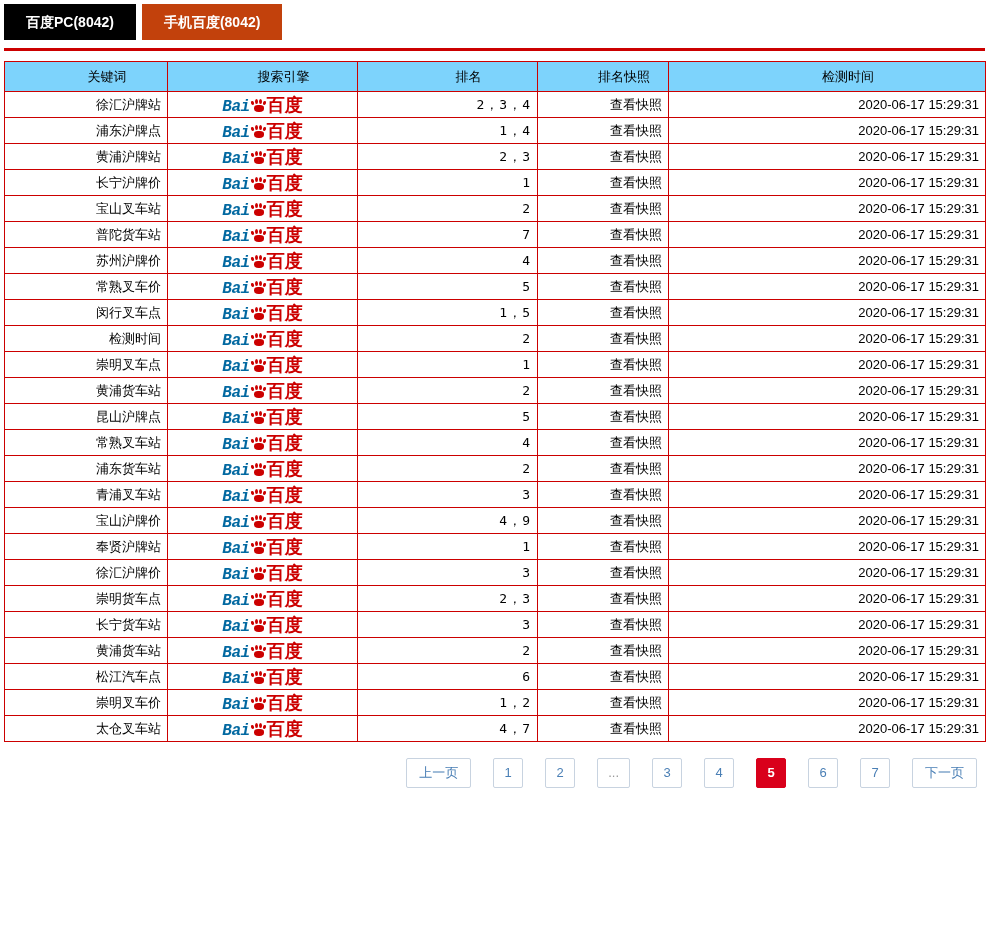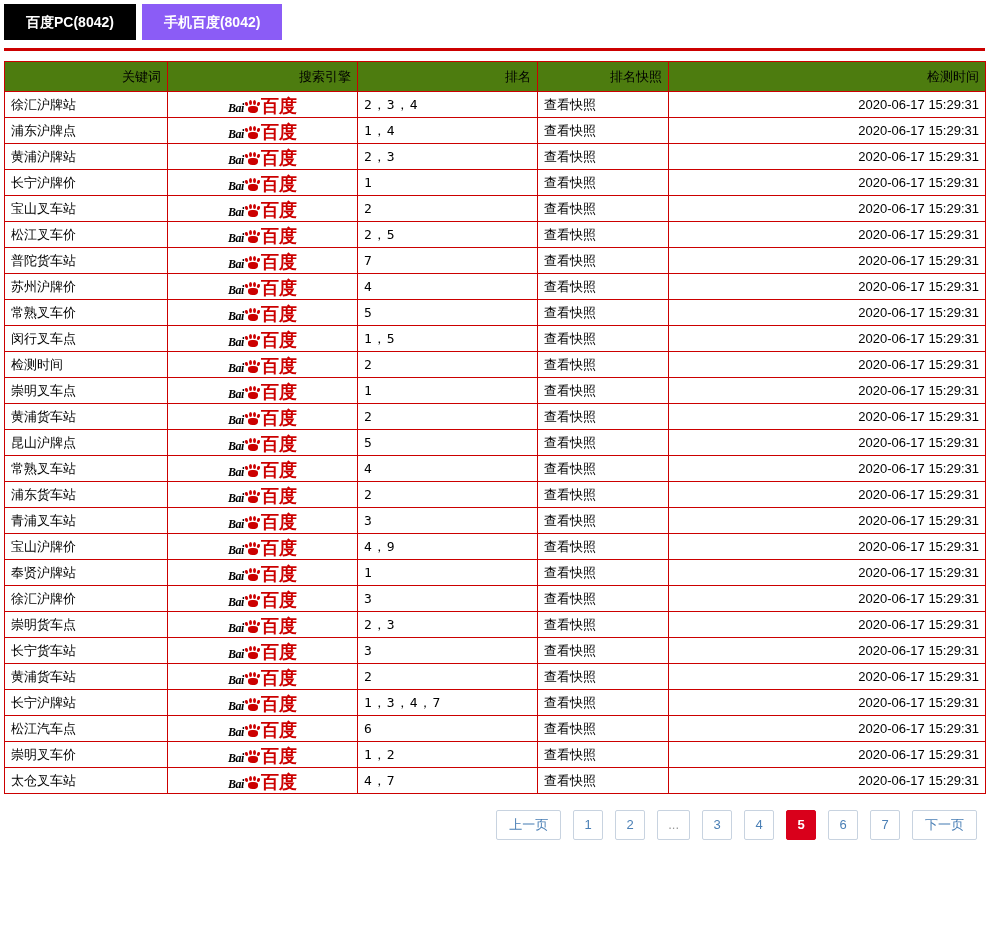--- a/index.html
+++ b/index.html
@@ -26,21 +26,21 @@
     line-height: 36px;
     padding: 0 22px;
     font-size: 14px;
     font-weight: bold;
     color: #ffffff;
     cursor: pointer;
     user-select: none;
     white-space: nowrap;
   }
   .tab.dark { background: #000000; }
-  .tab.red  { background: #8b5cf6; margin-left: 6px; }
+  .tab.red  { background: #c2410c; margin-left: 6px; }
 
   .tabs-rule {
     height: 3px;
     background: #cc0000;
     margin: 8px 4px 0 4px;
   }
 
   
   .table-wrap { padding: 10px 4px 0 4px; }
   table.grid {
@@ -49,56 +49,56 @@
     table-layout: fixed;
   }
   table.grid th, table.grid td {
     border: 1px solid #cc0000;
     height: 26px;
     font-weight: normal;
     font-size: 13px;
     padding: 0 6px;
   }
   table.grid th {
-    text-align: right;
+    text-align: center;
     height: 30px;
     font-size: 13px;
     color: #000;
-    background: #4d7c0f;
+    background: #7dd3fc;
     padding-left: 48px;
   }
   col.c-kw    { width: 163px; }
   col.c-se    { width: 190px; }
   col.c-rank  { width: 180px; }
   col.c-snap  { width: 131px; }
   col.c-time  { width: 317px; }
 
-  td.kw    { text-align: left; }
+  td.kw    { text-align: right; }
   td.se    { text-align: center; }
-  td.rank  { text-align: left; font-family: "DejaVu Sans Mono", monospace; font-size: 12px; letter-spacing: 1px; }
-  td.snap  { text-align: left; }
+  td.rank  { text-align: right; font-family: "DejaVu Sans Mono", monospace; font-size: 12px; letter-spacing: 1px; }
+  td.snap  { text-align: right; }
   td.time  { text-align: right; padding-right: 14px; }
 
   .snap-link { color: #000; text-decoration: none; cursor: pointer; }
 
   
   .baidu-logo {
     display: inline-block;
     line-height: 1;
     white-space: nowrap;
     font-family: "Liberation Serif", serif;
     letter-spacing: -0.5px;
     transform: translateY(1px);
   }
   .baidu-logo .bai {
-    color: #000000;
+    color: #0369a1;
     font-weight: bold;
-    font-size: 12px;
+    font-size: 16px;
     font-style: italic;
-    font-family: Liberation Serif, serif;
+    font-family: Liberation Mono, monospace;
   }
   .baidu-logo .paw {
     display: inline-block;
     width: 15px; height: 14px;
     position: relative;
     vertical-align: -2px;
     margin: 0 1px;
   }
   .baidu-logo .paw i {
     position: absolute;
@@ -117,21 +117,21 @@
     font-size: 18px;
     font-family: "Liberation Sans", sans-serif;
     letter-spacing: 0;
   }
 
   
   .pager {
     display: flex;
     justify-content: flex-end;
     align-items: center;
-    gap: 12px;
+    gap: 22px;
     padding: 16px 12px 0 0;
   }
   .pg {
     min-width: 30px;
     height: 30px;
     line-height: 28px;
     padding: 0 10px;
     border: 1px solid #c8d3e0;
     background: #ffffff;
     color: #4a7fb5;
@@ -209,27 +209,20 @@
             <td class="time">2020-06-17 15:29:31</td>
           </tr>
           <tr>
             <td class="kw">宝山叉车站</td>
             <td class="se"><span class="baidu-logo"><span class="bai">Bai</span><span class="paw"><i class="p1"></i><i class="p2"></i><i class="p3"></i><i class="p4"></i><i class="p5"></i></span><span class="du">百度</span></span></td>
             <td class="rank">2</td>
             <td class="snap"><a class="snap-link">查看快照</a></td>
             <td class="time">2020-06-17 15:29:31</td>
           </tr>
           <tr>
-            <td class="kw">松江叉车价</td>
-            <td class="se"><span class="baidu-logo"><span class="bai">Bai</span><span class="paw"><i class="p1"></i><i class="p2"></i><i class="p3"></i><i class="p4"></i><i class="p5"></i></span><span class="du">百度</span></span></td>
-            <td class="rank">2，5</td>
-            <td class="snap"><a class="snap-link">查看快照</a></td>
-            <td class="time">2020-06-17 15:29:31</td>
-          </tr>
-          <tr>
             <td class="kw">普陀货车站</td>
             <td class="se"><span class="baidu-logo"><span class="bai">Bai</span><span class="paw"><i class="p1"></i><i class="p2"></i><i class="p3"></i><i class="p4"></i><i class="p5"></i></span><span class="du">百度</span></span></td>
             <td class="rank">7</td>
             <td class="snap"><a class="snap-link">查看快照</a></td>
             <td class="time">2020-06-17 15:29:31</td>
           </tr>
           <tr>
             <td class="kw">苏州沪牌价</td>
             <td class="se"><span class="baidu-logo"><span class="bai">Bai</span><span class="paw"><i class="p1"></i><i class="p2"></i><i class="p3"></i><i class="p4"></i><i class="p5"></i></span><span class="du">百度</span></span></td>
             <td class="rank">4</td>
@@ -331,27 +324,20 @@
             <td class="kw">长宁货车站</td>
             <td class="se"><span class="baidu-logo"><span class="bai">Bai</span><span class="paw"><i class="p1"></i><i class="p2"></i><i class="p3"></i><i class="p4"></i><i class="p5"></i></span><span class="du">百度</span></span></td>
             <td class="rank">3</td>
             <td class="snap"><a class="snap-link">查看快照</a></td>
             <td class="time">2020-06-17 15:29:31</td>
           </tr>
           <tr>
             <td class="kw">黄浦货车站</td>
             <td class="se"><span class="baidu-logo"><span class="bai">Bai</span><span class="paw"><i class="p1"></i><i class="p2"></i><i class="p3"></i><i class="p4"></i><i class="p5"></i></span><span class="du">百度</span></span></td>
             <td class="rank">2</td>
-            <td class="snap"><a class="snap-link">查看快照</a></td>
-            <td class="time">2020-06-17 15:29:31</td>
-          </tr>
-          <tr>
-            <td class="kw">长宁沪牌站</td>
-            <td class="se"><span class="baidu-logo"><span class="bai">Bai</span><span class="paw"><i class="p1"></i><i class="p2"></i><i class="p3"></i><i class="p4"></i><i class="p5"></i></span><span class="du">百度</span></span></td>
-            <td class="rank">1，3，4，7</td>
             <td class="snap"><a class="snap-link">查看快照</a></td>
             <td class="time">2020-06-17 15:29:31</td>
           </tr>
           <tr>
             <td class="kw">松江汽车点</td>
             <td class="se"><span class="baidu-logo"><span class="bai">Bai</span><span class="paw"><i class="p1"></i><i class="p2"></i><i class="p3"></i><i class="p4"></i><i class="p5"></i></span><span class="du">百度</span></span></td>
             <td class="rank">6</td>
             <td class="snap"><a class="snap-link">查看快照</a></td>
             <td class="time">2020-06-17 15:29:31</td>
           </tr>

